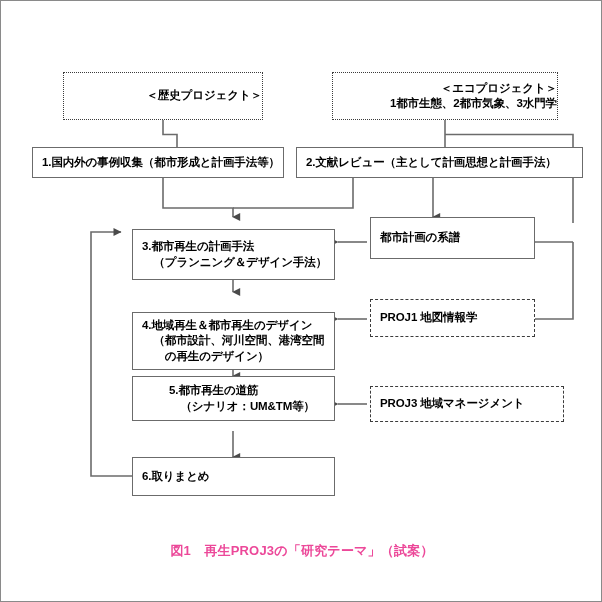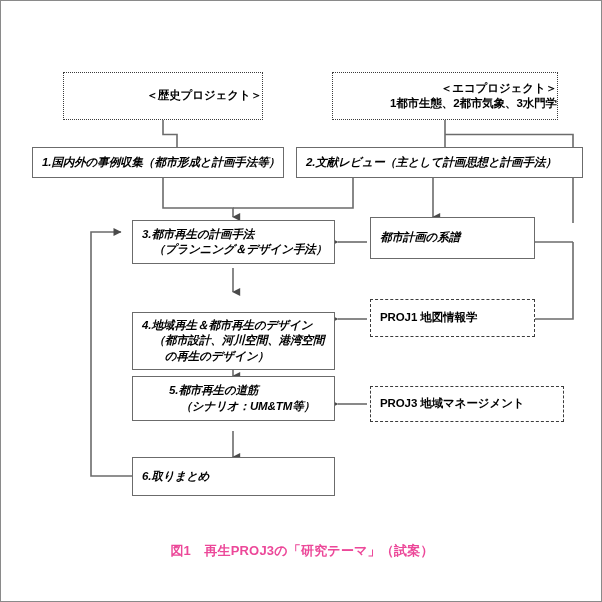--- a/index.html
+++ b/index.html
@@ -31,21 +31,20 @@
     box-sizing: border-box;
     display: flex;
     flex-direction: column;
     justify-content: center;
     background: #ffffff;
     color: #000000;
     z-index: 3;
   }
   .node.solid {
     border: 1.4px solid #6b6b6b;
-    font-style: italic;
   }
   .node.dotted {
     border: 1.6px dotted #3c3c3c;
   }
   .node.dashed {
     border: 1.6px dashed #3c3c3c;
   }
   .node .ln {
     white-space: pre;
     line-height: 1.32;
@@ -131,21 +130,21 @@
   </div>
 
   <div class="node solid pad-l align-left" style="left:31px; top:146px; width:252px; height:31px;">
     <div class="ln">1.国内外の事例収集（都市形成と計画手法等）</div>
   </div>
 
   <div class="node solid pad-l align-left" style="left:295px; top:146px; width:287px; height:31px;">
     <div class="ln">2.文献レビュー（主として計画思想と計画手法）</div>
   </div>
 
-  <div class="node solid pad-l align-left" style="left:131px; top:219px; width:203px; height:44px;">
+  <div class="node solid pad-l align-left" style="left:131px; top:228px; width:203px; height:51px;">
     <div class="ln">3.都市再生の計画手法</div>
     <div class="ln">　（プランニング＆デザイン手法）</div>
   </div>
 
   <div class="node solid pad-l align-left" style="left:369px; top:216px; width:165px; height:42px;">
     <div class="ln">都市計画の系譜</div>
   </div>
 
   <div class="node solid pad-l align-left" style="left:131px; top:291px; width:203px; height:58px;margin-top:20px;">
     <div class="ln">4.地域再生＆都市再生のデザイン</div>

